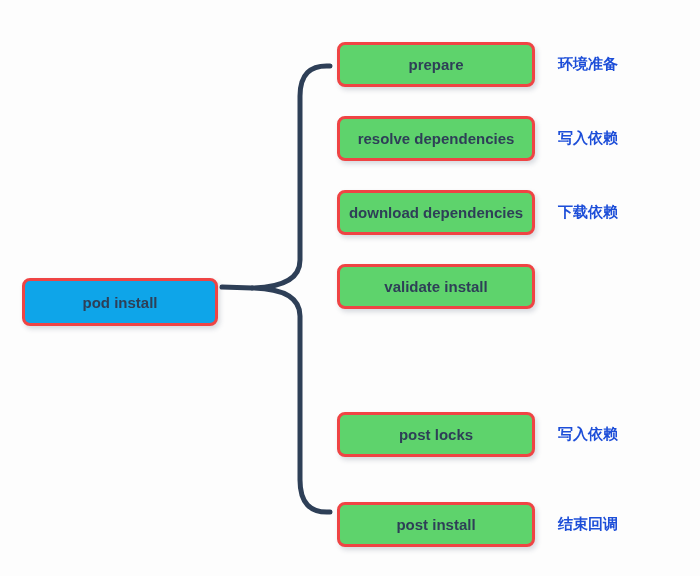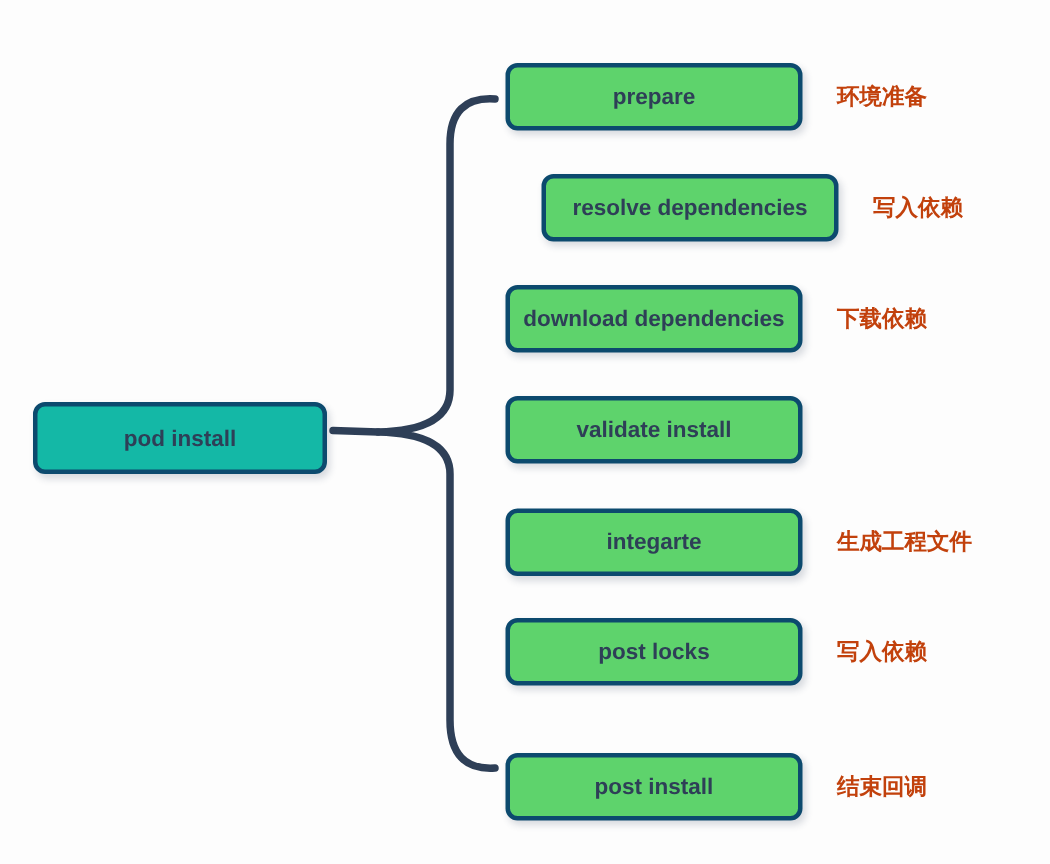--- a/index.html
+++ b/index.html
@@ -10,57 +10,57 @@
   .canvas {
     position: relative;
     width: 700px;
     height: 576px;
     background: #fdfdfd;
     overflow: hidden;
   }
   .node {
     position: absolute;
     box-sizing: border-box;
-    border: 3px solid #0c4a6e;
+    border: 3px solid #ef4444;
     border-radius: 8px;
     display: flex;
     align-items: center;
     justify-content: center;
     font-weight: bold;
     font-size: 15px;
     color: #2e3f57;
     box-shadow: 2px 3px 5px rgba(46, 63, 87, 0.18);
   }
   .root-node {
     left: 22px;
-    top: 268px;
+    top: 278px;
     width: 196px;
     height: 48px;
-    background: #14b8a6;
+    background: #0ea5e9;
   }
   .step-node {
     left: 337px;
     width: 198px;
     height: 45px;
     background: #5ed36c;
   }
   .step-caption {
     position: absolute;
     left: 558px;
     width: 142px;
     height: 45px;
     display: flex;
     align-items: center;
     font-weight: bold;
     font-size: 15px;
-    color: #c2410c;
+    color: #1d4ed8;
     white-space: nowrap;
   }
   .s0 { top: 42px; }
-  .s1 { top: 116px; margin-left: 24px; }
+  .s1 { top: 116px; }
   .s2 { top: 190px; }
   .s3 { top: 264px; }
   .s4 { top: 339px; }
   .s5 { top: 412px; }
   .s6 { top: 502px; }
   .brace-svg {
     position: absolute;
     left: 0;
     top: 0;
     pointer-events: none;
@@ -106,26 +106,20 @@
     <span>download dependencies</span>
   </div>
   <div class="step-caption s2">
     <span>下载依赖</span>
   </div>
 
   <div class="node step-node s3">
     <span>validate install</span>
   </div>
 
-  <div class="node step-node s4">
-    <span>integarte</span>
-  </div>
-  <div class="step-caption s4">
-    <span>生成工程文件</span>
-  </div>
 
   <div class="node step-node s5">
     <span>post locks</span>
   </div>
   <div class="step-caption s5">
     <span>写入依赖</span>
   </div>
 
   <div class="node step-node s6">
     <span>post install</span>

